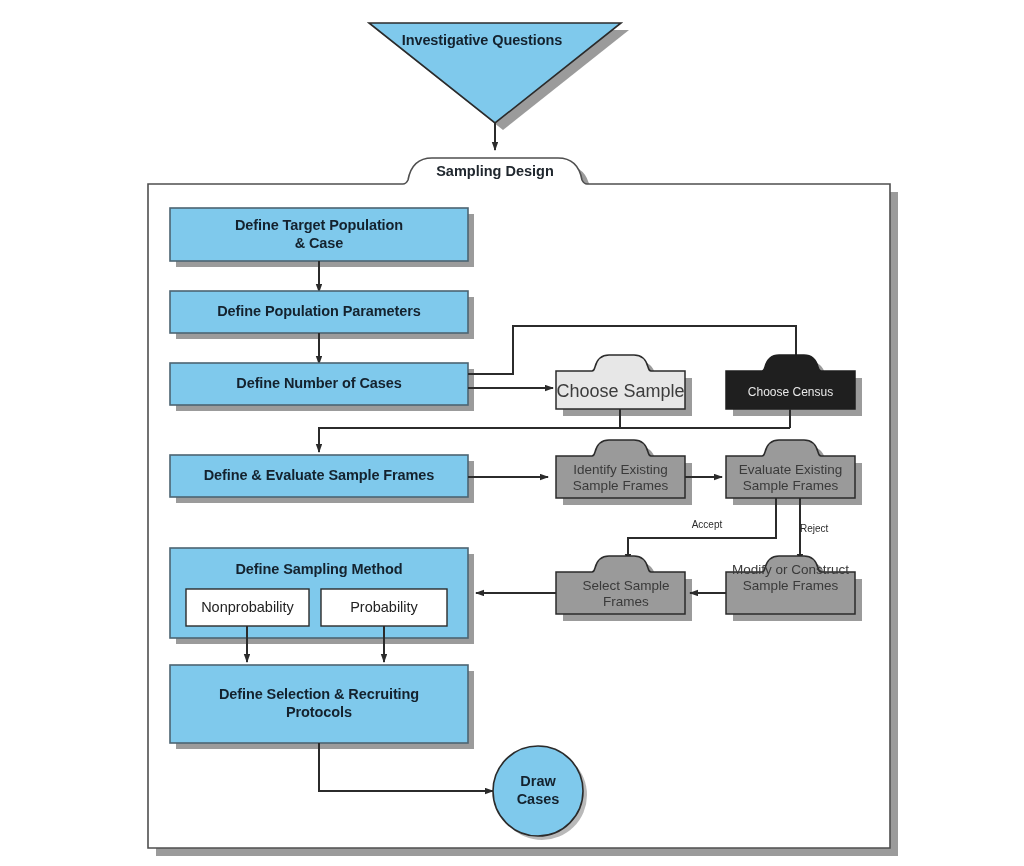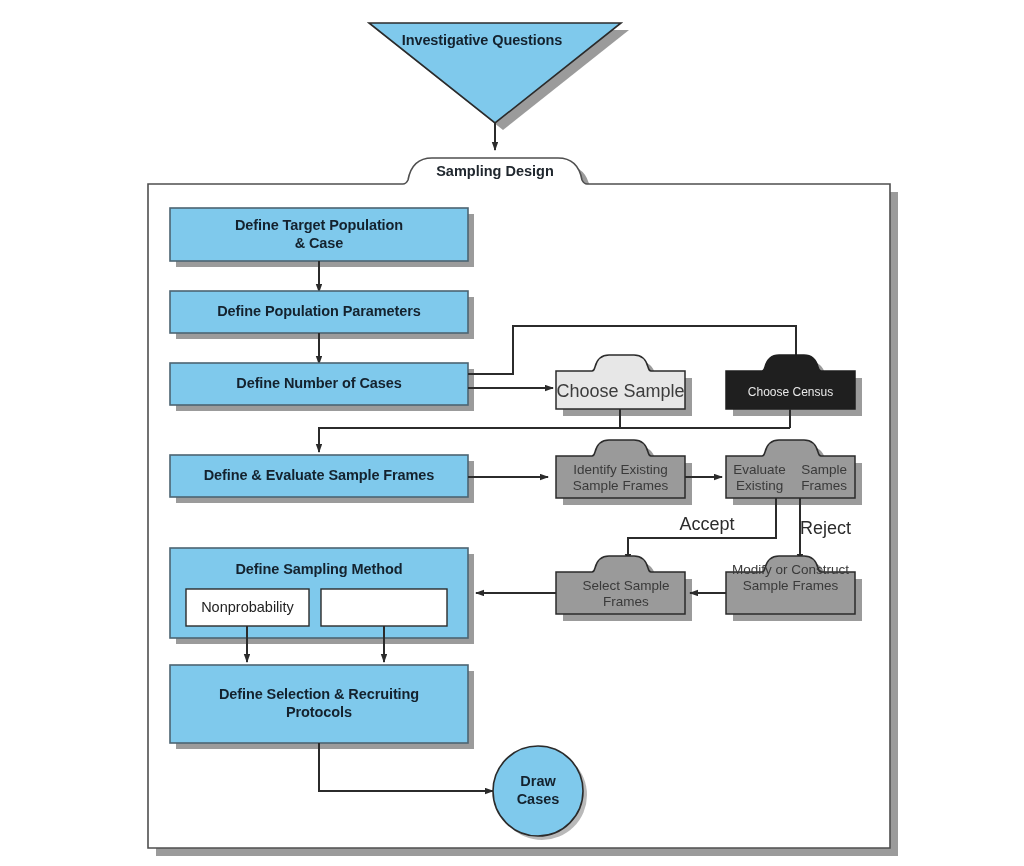--- a/index.html
+++ b/index.html
@@ -50,21 +50,21 @@
     font-size: 13.5px;
     color: #3a3a3a;
     font-weight: normal;
   }
   .lbl-sub {
     font-size: 14.5px;
     color: #222;
     font-weight: normal;
   }
   .lbl-edge {
-    font-size: 18px;
+    font-size: 10px;
     color: #2c2c2c;
     font-weight: normal;
   }
   .lbl-circle {
     font-weight: bold;
     font-size: 14.5px;
     color: #14222e;
   }
 </style>
 </head>
@@ -206,35 +206,36 @@
 
   <div class="lbl lbl-blue-bold" style="left:170px;top:291px;width:298px;height:42px;">Define Population Parameters</div>
 
   <div class="lbl lbl-blue-bold" style="left:170px;top:363px;width:298px;height:42px;">Define Number of Cases</div>
 
   <div class="lbl lbl-blue-bold" style="left:170px;top:455px;width:298px;height:42px;">Define &amp; Evaluate Sample Frames</div>
 
   <div class="lbl lbl-blue-bold" style="left:170px;top:556px;width:298px;height:28px;">Define Sampling Method</div>
 
   <div class="lbl lbl-sub" style="left:186px;top:589px;width:123px;height:37px;">Nonprobability</div>
+  <div class="lbl lbl-sub" style="left:321px;top:589px;width:126px;height:37px;">Probability</div>
 
   <div class="lbl" style="left:170px;top:665px;width:298px;height:78px;flex-direction:column;border-radius:10px;">
     <span class="lbl-blue-bold">Define Selection &amp; Recruiting</span>
     <span class="lbl-blue-bold">Protocols</span>
   </div>
 
   <div class="lbl lbl-node-dark" style="left:556px;top:375px;width:129px;height:34px;">Choose Sample</div>
   <div class="lbl lbl-node-light" style="left:726px;top:375px;width:129px;height:34px;">Choose Census</div>
 
   <div class="lbl" style="left:556px;top:458px;width:129px;height:40px;flex-direction:column;">
     <span class="lbl-node-gray">Identify Existing</span>
     <span class="lbl-node-gray">Sample Frames</span>
   </div>
 
-  <div class="lbl" style="left:726px;top:458px;width:129px;height:40px;flex-direction:row;">
+  <div class="lbl" style="left:726px;top:458px;width:129px;height:40px;flex-direction:column;">
     <span class="lbl-node-gray">Evaluate Existing</span>
     <span class="lbl-node-gray">Sample Frames</span>
   </div>
 
   <div class="lbl" style="left:556px;top:574px;width:140px;height:40px;flex-direction:column;">
     <span class="lbl-node-gray">Select Sample</span>
     <span class="lbl-node-gray">Frames</span>
   </div>
 
   <div class="lbl" style="left:722px;top:558px;width:137px;height:40px;flex-direction:column;justify-content:center;">

